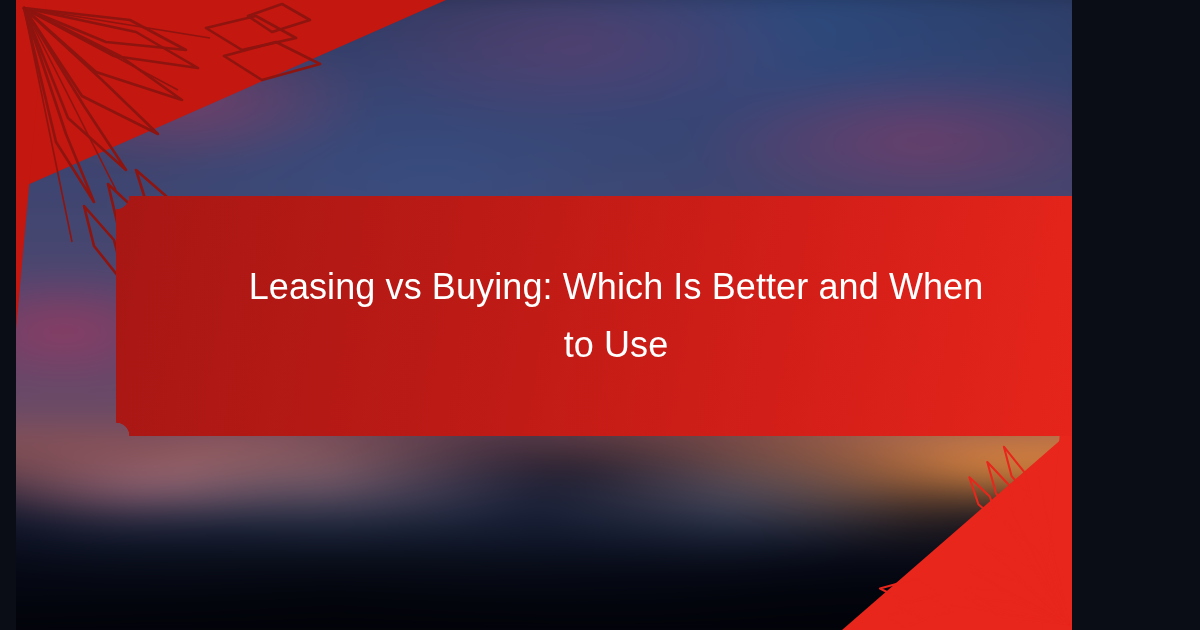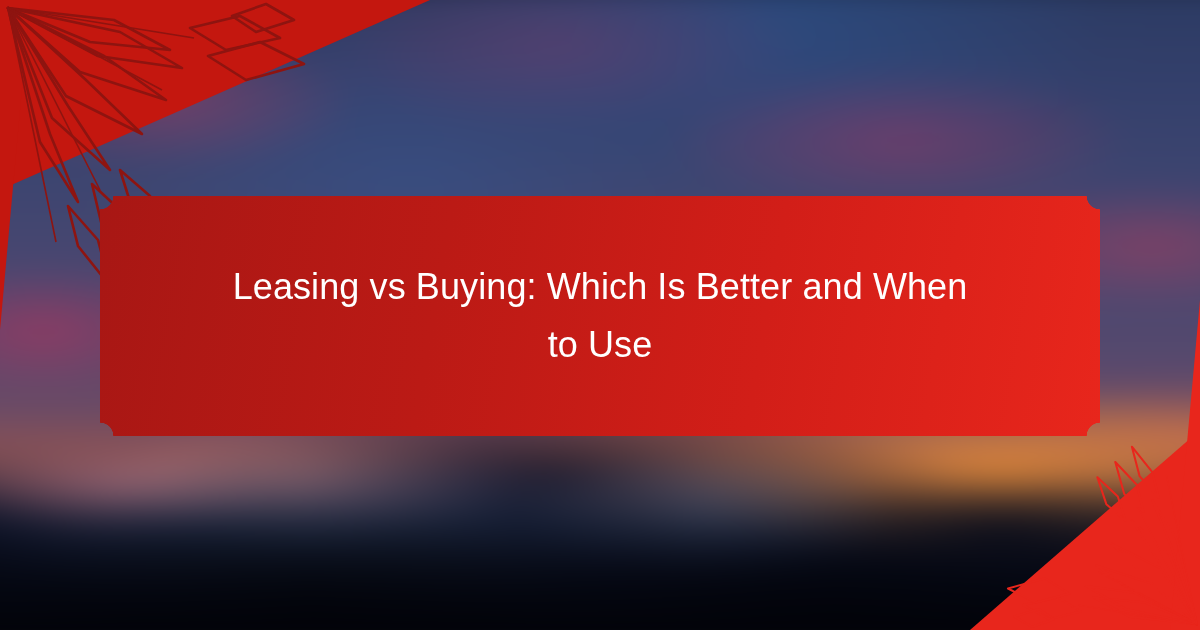--- a/index.html
+++ b/index.html
@@ -2,24 +2,25 @@
 <html><head>
 <meta charset="utf-8">
 <style>
   html, body {
     margin: 0;
     padding: 0;
     background: #0b0d16;
   }
   .stage {
     position: relative;
-    width: 1200px;
+    width: 1056px;
     height: 630px;
     overflow: hidden;
     font-family: "Liberation Sans", sans-serif;
+    margin-left: 16px;
   }
 
   
   .bg {
     position: absolute;
     inset: 0;
     background:
       
       linear-gradient(to bottom,
         rgba(0,0,0,0) 74%,

